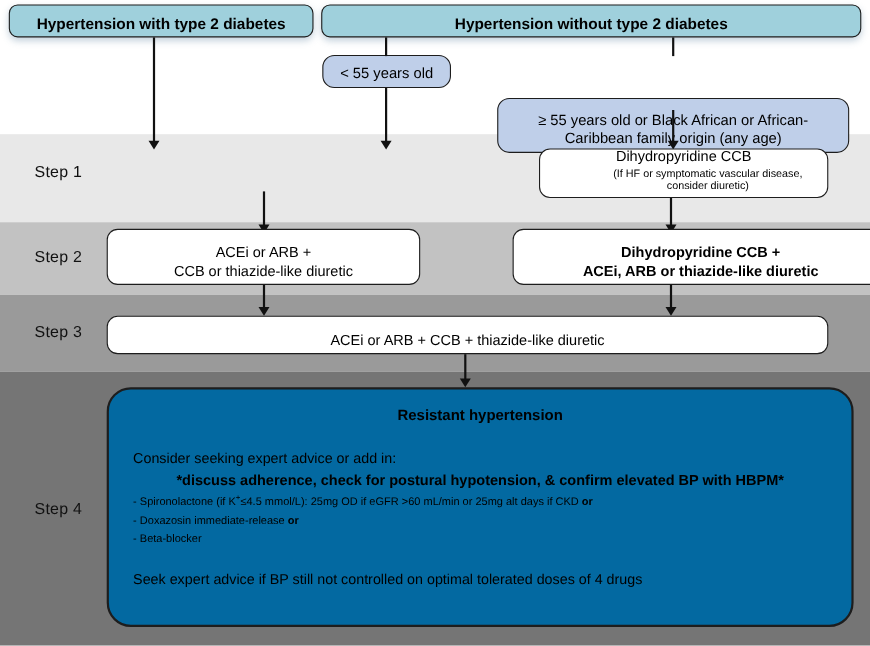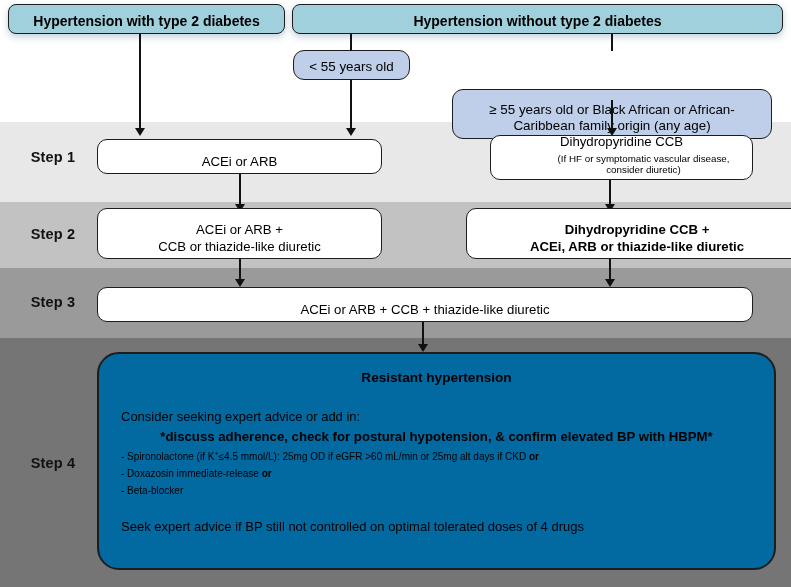--- a/index.html
+++ b/index.html
@@ -30,21 +30,21 @@
   .band-2 { top: 202px; height: 66px;  background: #c2c2c2; }
   .band-3 { top: 268px; height: 70px;  background: #9a9a9a; }
   .band-4 { top: 338px; height: 249px; background: #757575; }
 
   .step-label {
     position: absolute;
     left: 14px;
     width: 78px;
     text-align: center;
     font-size: 14.5px;
-    font-weight: bold;
+    font-weight: normal;
     color: #111;
     letter-spacing: .2px;
   }
 
   
   .node {
     position: absolute;
     border: 1.6px solid #1d1d1d;
     border-radius: 9px;
     background: #ffffff;
@@ -163,23 +163,20 @@
   <div class="vline" style="left:350px; top:34px; height:17px;"></div>
 
   <div class="vline" style="left:350px; top:80px; height:50px;"></div>
   <div class="arrow-head" style="left:346px; top:128px;"></div>
 
   <div class="vline" style="left:611px; top:34px; height:17px;"></div>
 
   <div class="vline" style="left:611px; top:100px; height:30px;"></div>
   <div class="arrow-head" style="left:607px; top:128px;"></div>
 
-  <div class="node treat" style="left:97px; top:139px; width:285px; height:35px;">
-    <span>ACEi or ARB</span>
-  </div>
 
   <div class="node treat" style="left:490px; top:135px; width:263px; height:45px;">
     <span>Dihydropyridine CCB</span>
     <span class="sub">(If HF or symptomatic vascular disease, consider diuretic)</span>
   </div>
 
   <div class="vline" style="left:239px; top:174px; height:36px;"></div>
   <div class="arrow-head" style="left:235px; top:204px;"></div>
 
   <div class="vline" style="left:609px; top:180px; height:30px;"></div>

